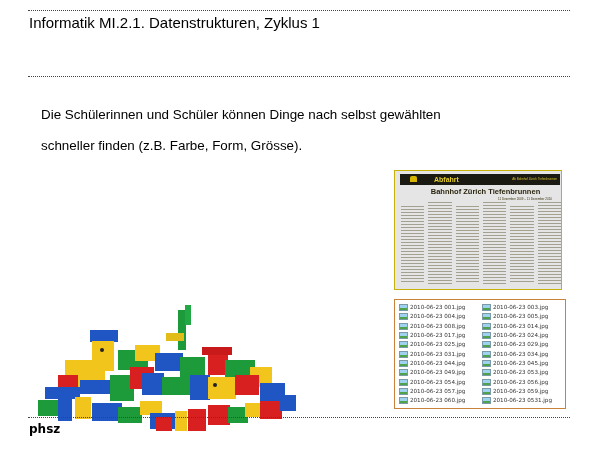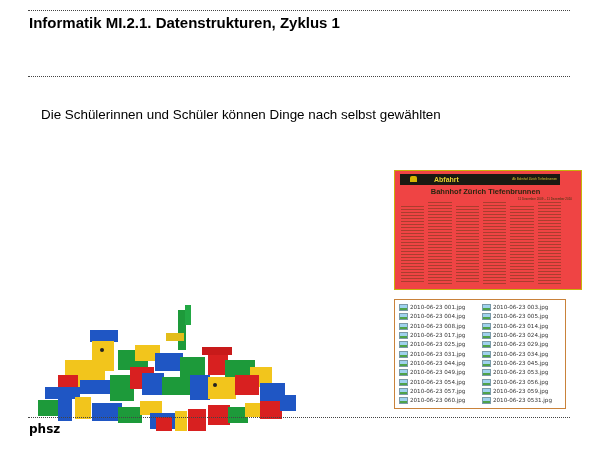--- a/index.html
+++ b/index.html
@@ -10,36 +10,36 @@
     }
     .rule {
       position: absolute; left: 28px; width: 542px; height: 0;
       border-top: 1px dotted #444;
     }
     #rule-top { top: 10px; }
     #rule-mid { top: 76px; }
     #rule-bottom { top: 417px; }
     .title {
       position: absolute; left: 29px; top: 14px;
-      font-size: 15px; font-weight: bold; letter-spacing: 0px; white-space: nowrap;
+      font-size: 15px; font-weight: normal; letter-spacing: 0px; white-space: nowrap;
     }
     .body-text {
       position: absolute; left: 29px; top: 93px; width: 520px;
       font-size: 13.4px; line-height: 19px;
     }
     .body-text p { margin: 12px; white-space: nowrap; }
     .footer-brand {
       position: absolute; left: 29px; top: 422px;
       font-size: 12px; font-weight: bold; font-family: "DejaVu Sans", sans-serif;
     }
 
     
     .board {
-      position: absolute; left: 394px; top: 170px; width: 188px; height: 120px;
-      background: #ef4444; overflow: hidden;
+      position: absolute; left: 394px; top: 170px; width: 168px; height: 120px;
+      background: #e5e5e5; overflow: hidden;
       box-shadow: inset 0 0 0 1px #c8b20a;
     }
     .board-header {
       position: absolute; left: 6px; top: 4px; width: 160px; height: 11px;
       background: #1a1a12;
     }
     .board-logo {
       position: absolute; left: 10px; top: 2px; width: 7px; height: 6px;
       background: #d6b400; border-radius: 2px 2px 0 0;
     }
@@ -95,20 +95,21 @@
   </style>
 </head>
 <body>
 
 <div class="rule" id="rule-top"></div>
 <div class="title">Informatik MI.2.1. Datenstrukturen, Zyklus 1</div>
 <div class="rule" id="rule-mid"></div>
 
 <div class="body-text">
   <p>Die Schülerinnen und Schüler können Dinge nach selbst gewählten</p>
+  <p>schneller finden (z.B. Farbe, Form, Grösse).</p>
 </div>
 
 <div class="board">
   <div class="board-header">
     <div class="board-logo"></div>
     <div class="board-depart">Abfahrt</div>
     <div class="board-sub">Ab Bahnhof Zürich Tiefenbrunnen</div>
   </div>
   <div class="board-station">Bahnhof Zürich Tiefenbrunnen</div>
   <div class="board-date">11 Dezember 2009 – 11 Dezember 2010</div>

